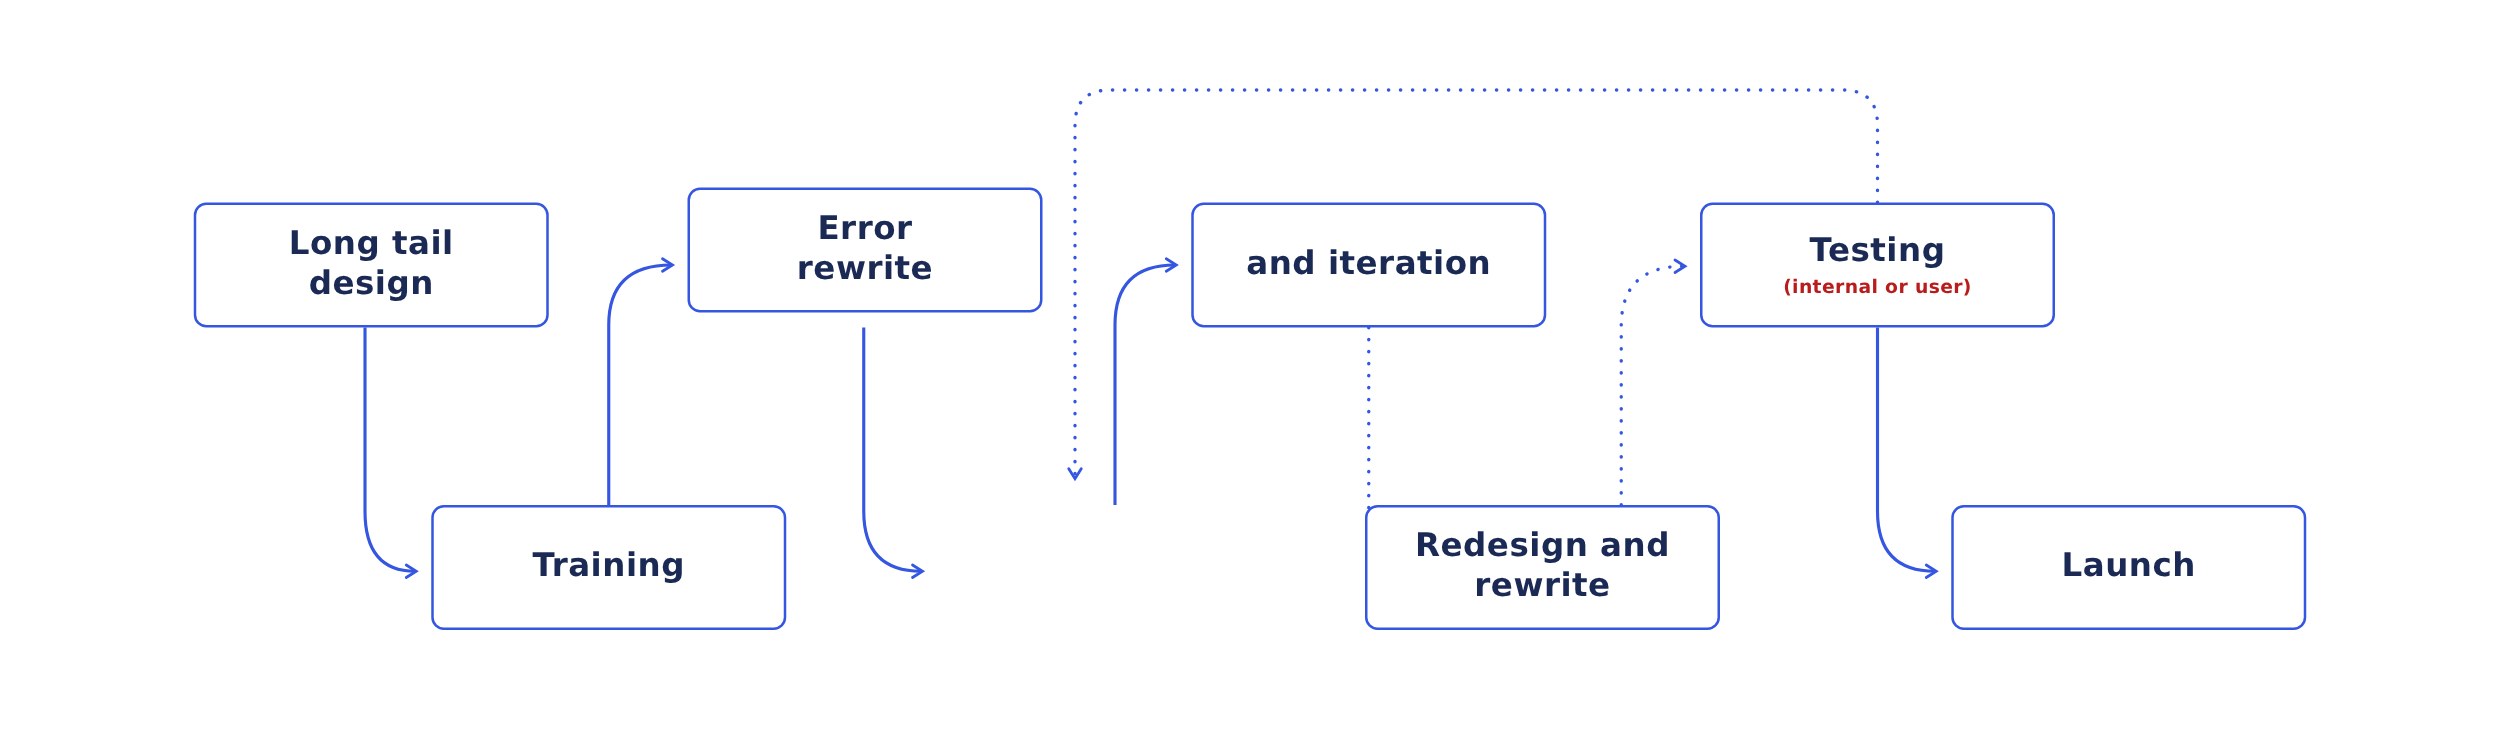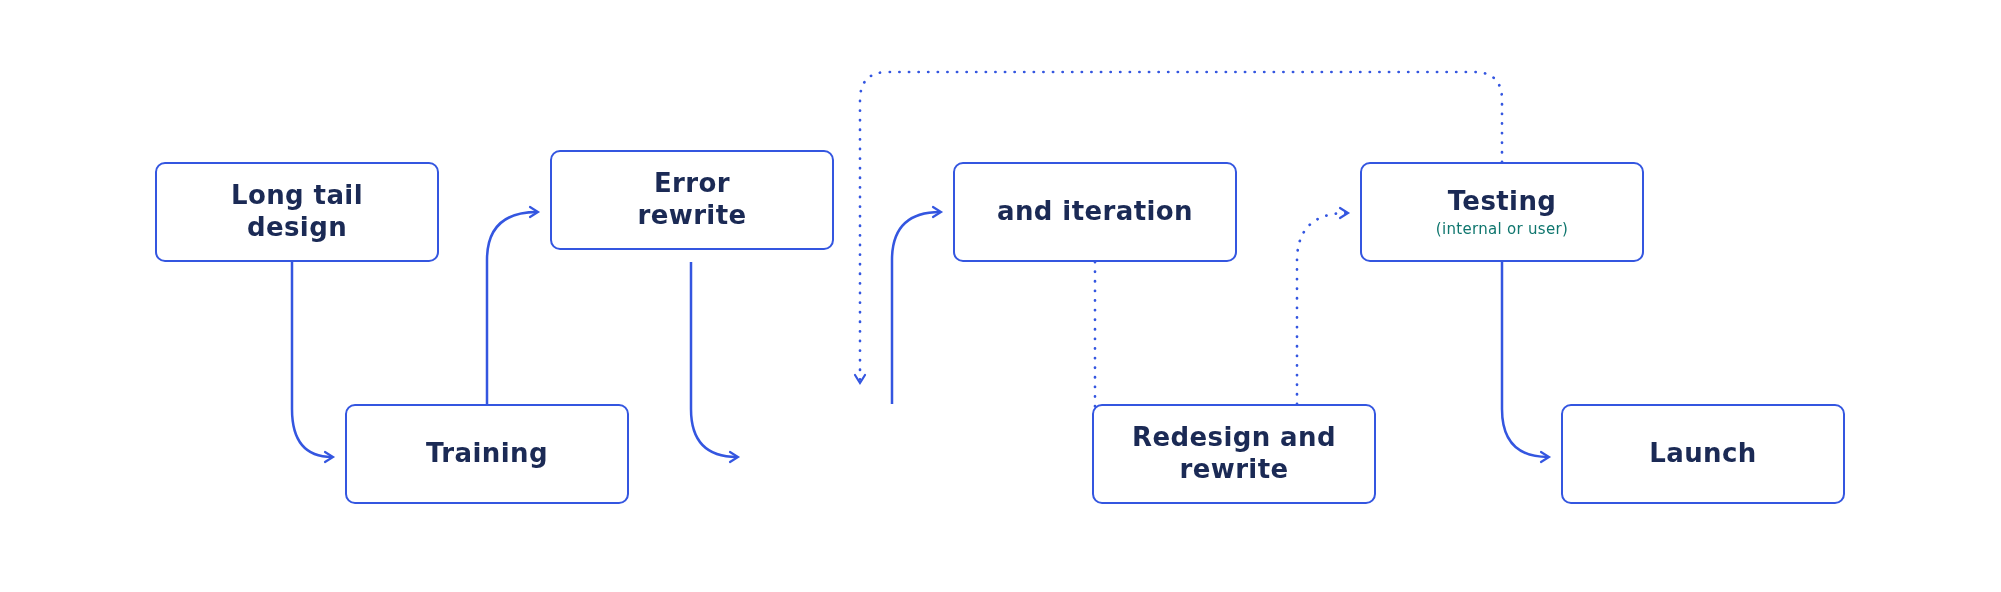--- a/index.html
+++ b/index.html
@@ -25,25 +25,25 @@
   .node .label{
     font-weight:800;
     font-size:26px;
     line-height:1.22;
     letter-spacing:.4px;
     color:#1b2a55;
   }
   .node .label span{display:block;}
   .node .sub{
     display:block;
-    font-weight:400;
+    font-weight:700;
     font-size:15px;
     letter-spacing:.3px;
     margin-top:3px;
-    color:#0f766e;
+    color:#b91c1c;
   }
   .edge{fill:none;stroke:#3456e0;stroke-width:2.5;}
   .edge.dotted{stroke-dasharray:0.2 9.4;stroke-linecap:round;stroke-width:2.7;}
 </style>
 </head>
 <body>
 
 <div class="canvas">
 
   <svg class="arrows" width="2001" height="592" viewBox="0 0 2001 592">

